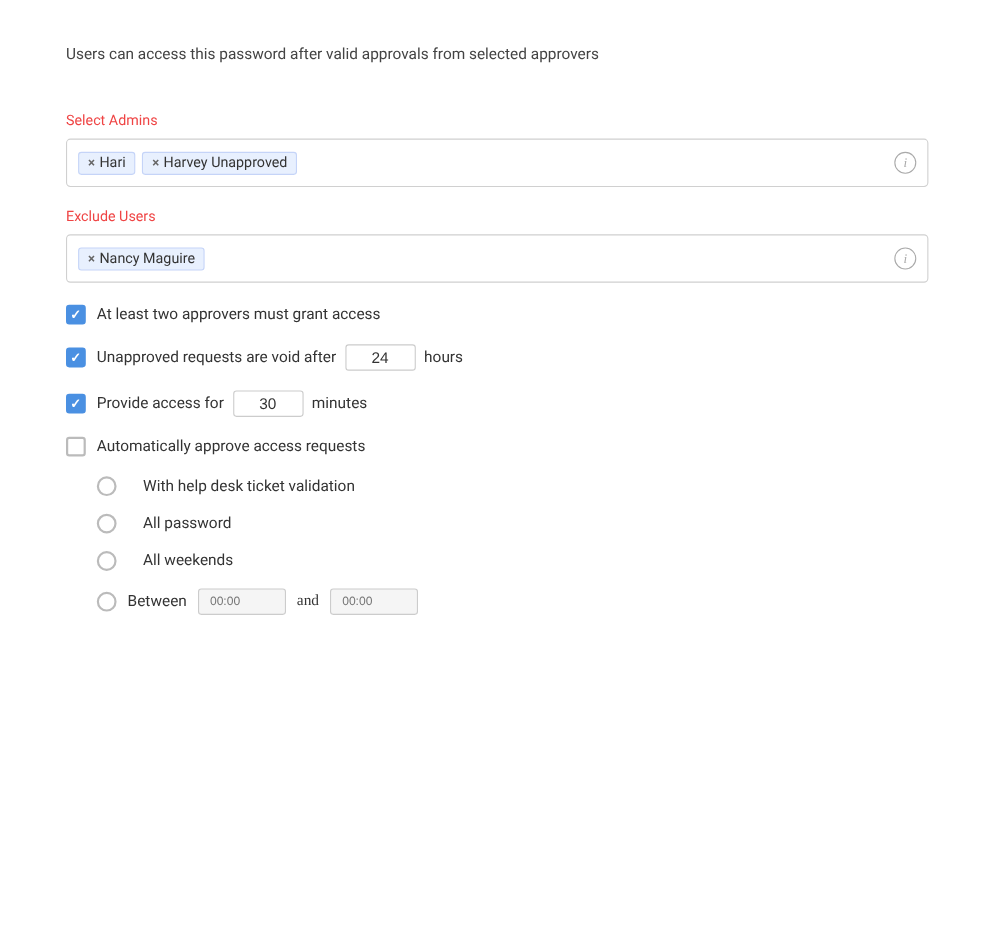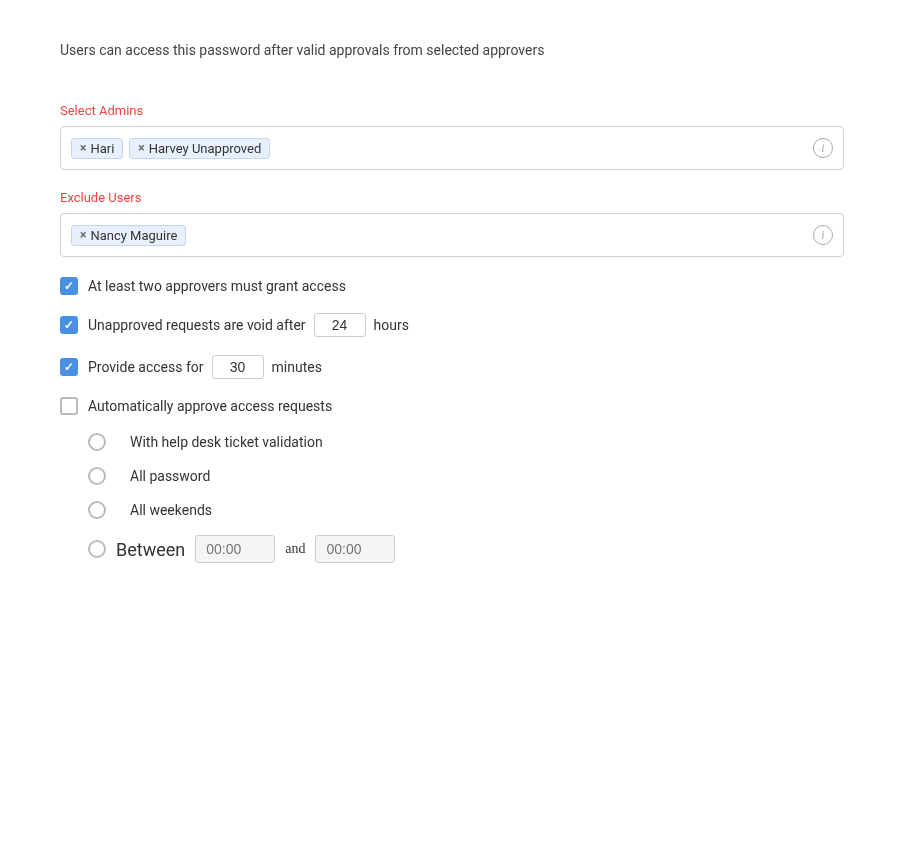--- a/index.html
+++ b/index.html
@@ -123,21 +123,21 @@
       display: flex;
       align-items: center;
       gap: 8px;
     }
 
     .inline-input {
       border: 1px solid #ccc;
       border-radius: 3px;
       padding: 3px 4px;
       font-size: 14px;
-      width: 52px;
+      width: 64px;
       text-align: center;
       color: #333;
     }
 
     .radio-row {
       display: flex;
       align-items: center;
       margin-bottom: 16px;
       gap: 24px;
       padding-left: 28px;
@@ -166,28 +166,28 @@
       align-items: center;
       gap: 10px;
       padding-left: 28px;
       margin-bottom: 16px;
     }
 
     .time-input {
       border: 1px solid #ccc;
       border-radius: 3px;
       padding: 5px 10px;
-      font-size: 14px;
+      font-size: 11px;
       color: #999;
       background: #f5f5f5;
       width: 80px;
     }
 
     .between-label {
-      font-size: 18px;
+      font-size: 14px;
       color: #333;
     }
 
     .and-label {
       font-size: 14px;
       color: #333;
       font-family: Liberation Serif, serif;
     }
   </style>
 </head>

